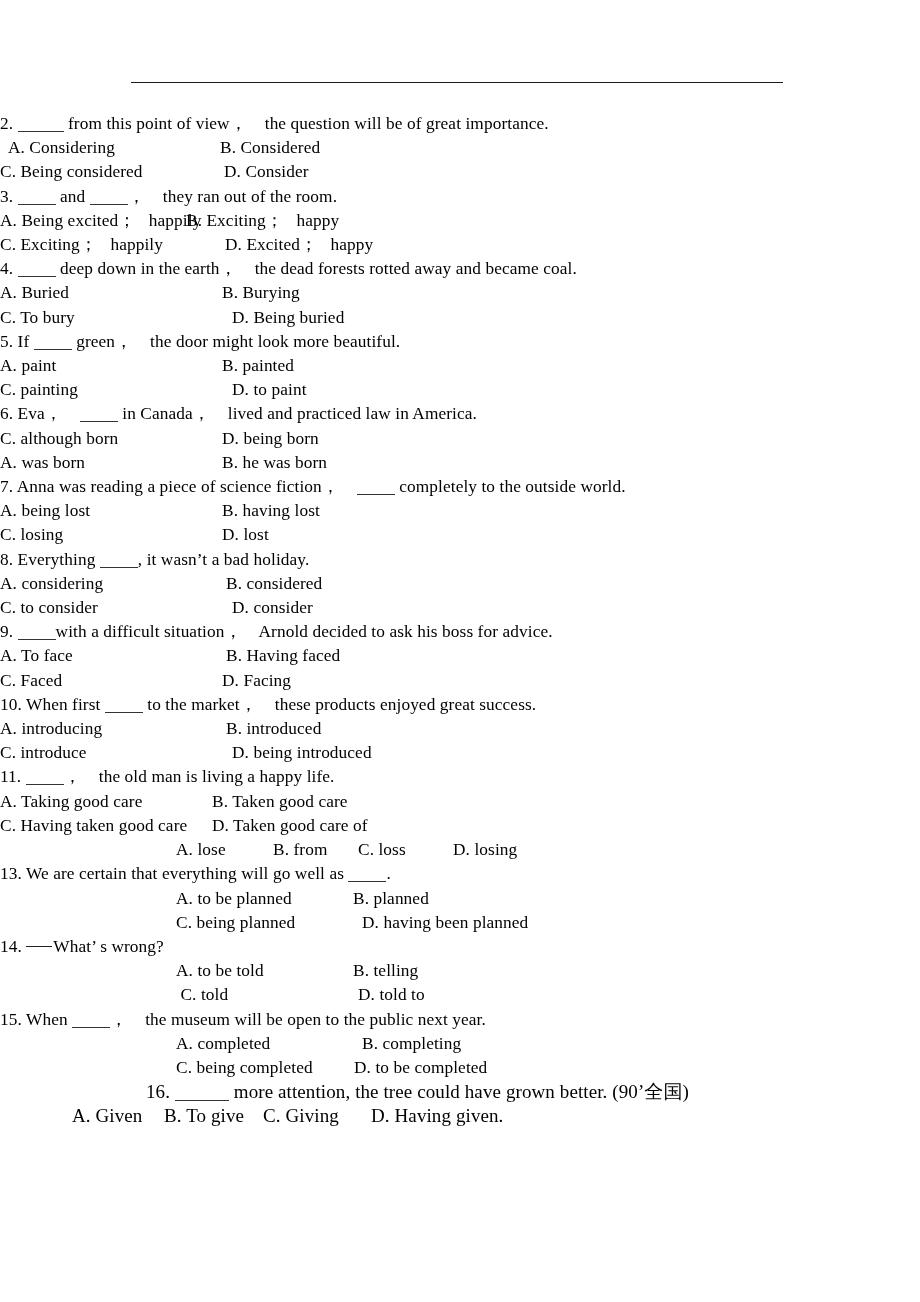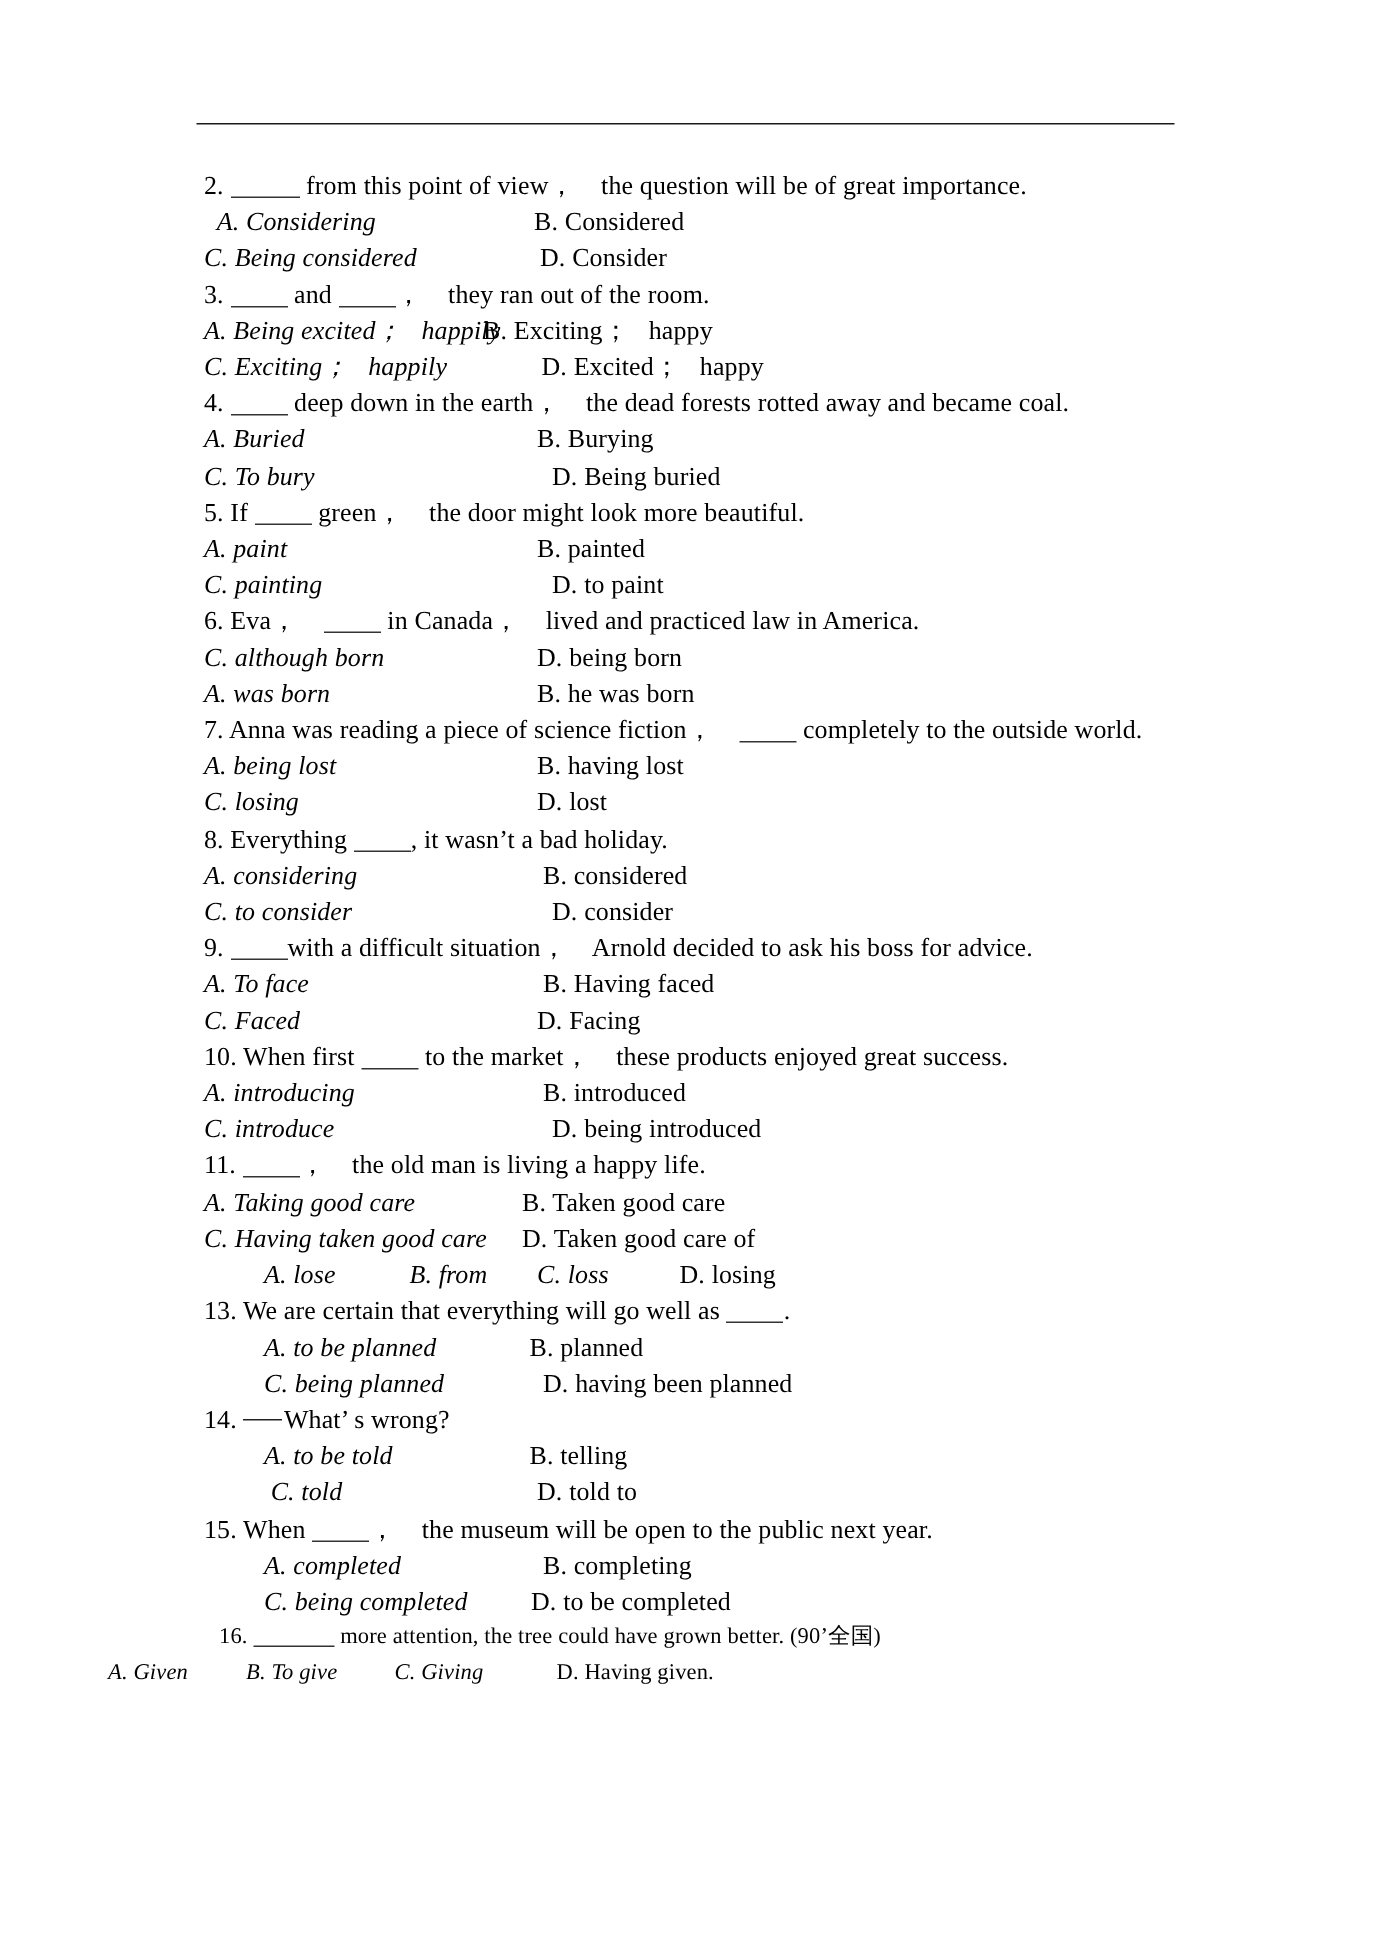--- a/index.html
+++ b/index.html
@@ -33,42 +33,40 @@
   .content {
     position: absolute;
     left: 0;
     top: 112px;
     width: 920px;
   }
   .line {
     font-size: 17.3px;
     line-height: 24.2px;
     white-space: pre;
-    padding-left: 136px;
     letter-spacing: 0.1px;
   }
   .line.small {
-    font-size: 15px;
+    font-size: 19px;
     line-height: 23.8px;
   }
   .line.ind1 { padding-left: 72px; }
   .line.ind2 { padding-left: 146px; }
   .line.ind4 { padding-left: 176px; }
   .blank {
     display: inline-block;
     border-bottom: 1.1px solid #333333;
     vertical-align: -3px;
     height: 12px;
   }
   .b-md { width: 38px; }
   .b-lg { width: 46px; }
   .b-xl { width: 54px; }
   .opt-col {
     display: inline-block;
-    font-style: italic;
   }
   .dash {
     display: inline-block;
     border-top: 1.4px solid #222;
     width: 26px;
     vertical-align: 5px;
     margin-right: 1px;
   }
 </style>
 </head>

